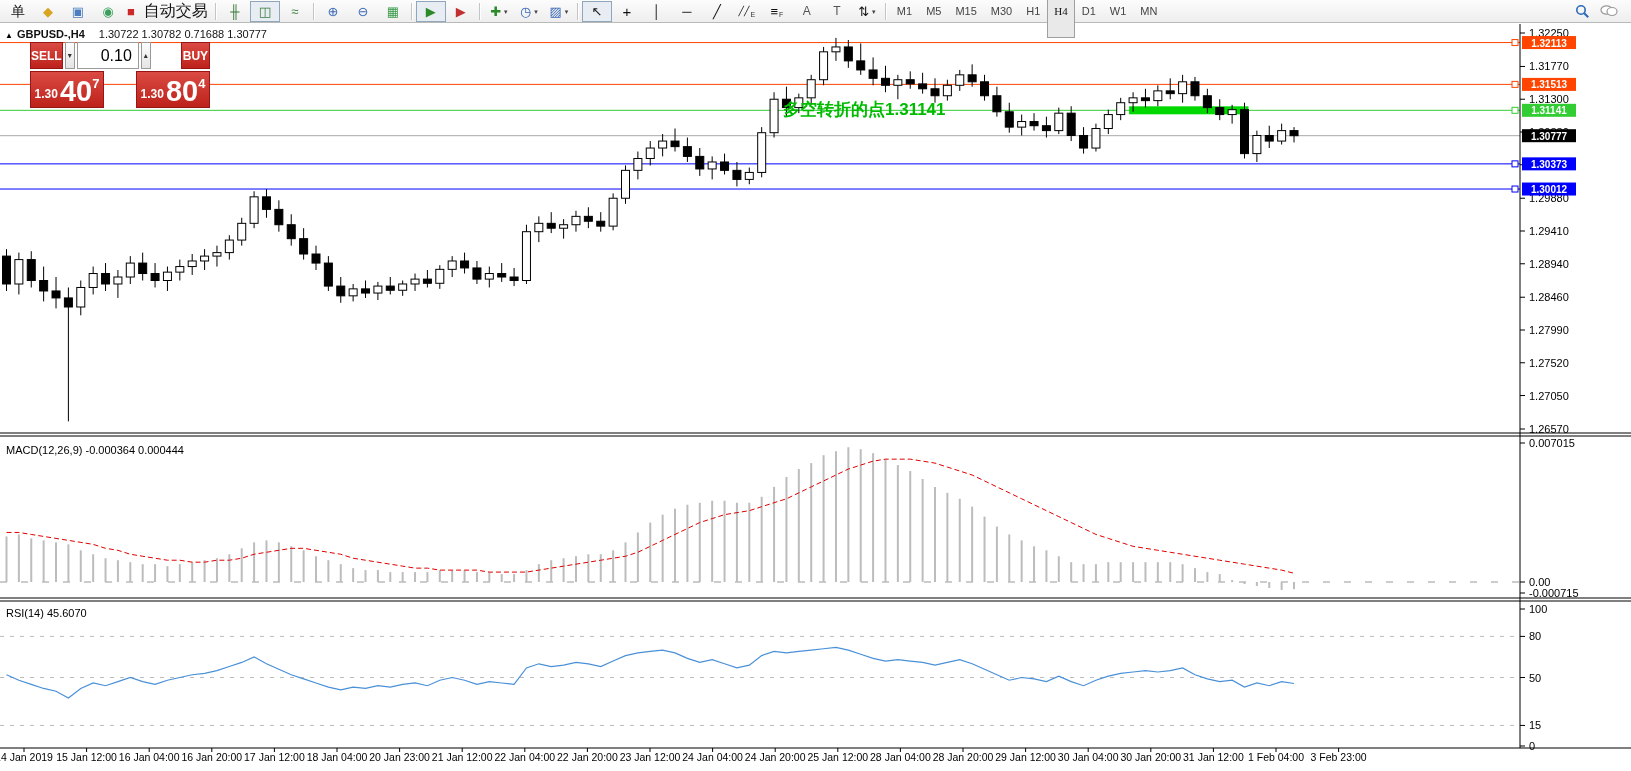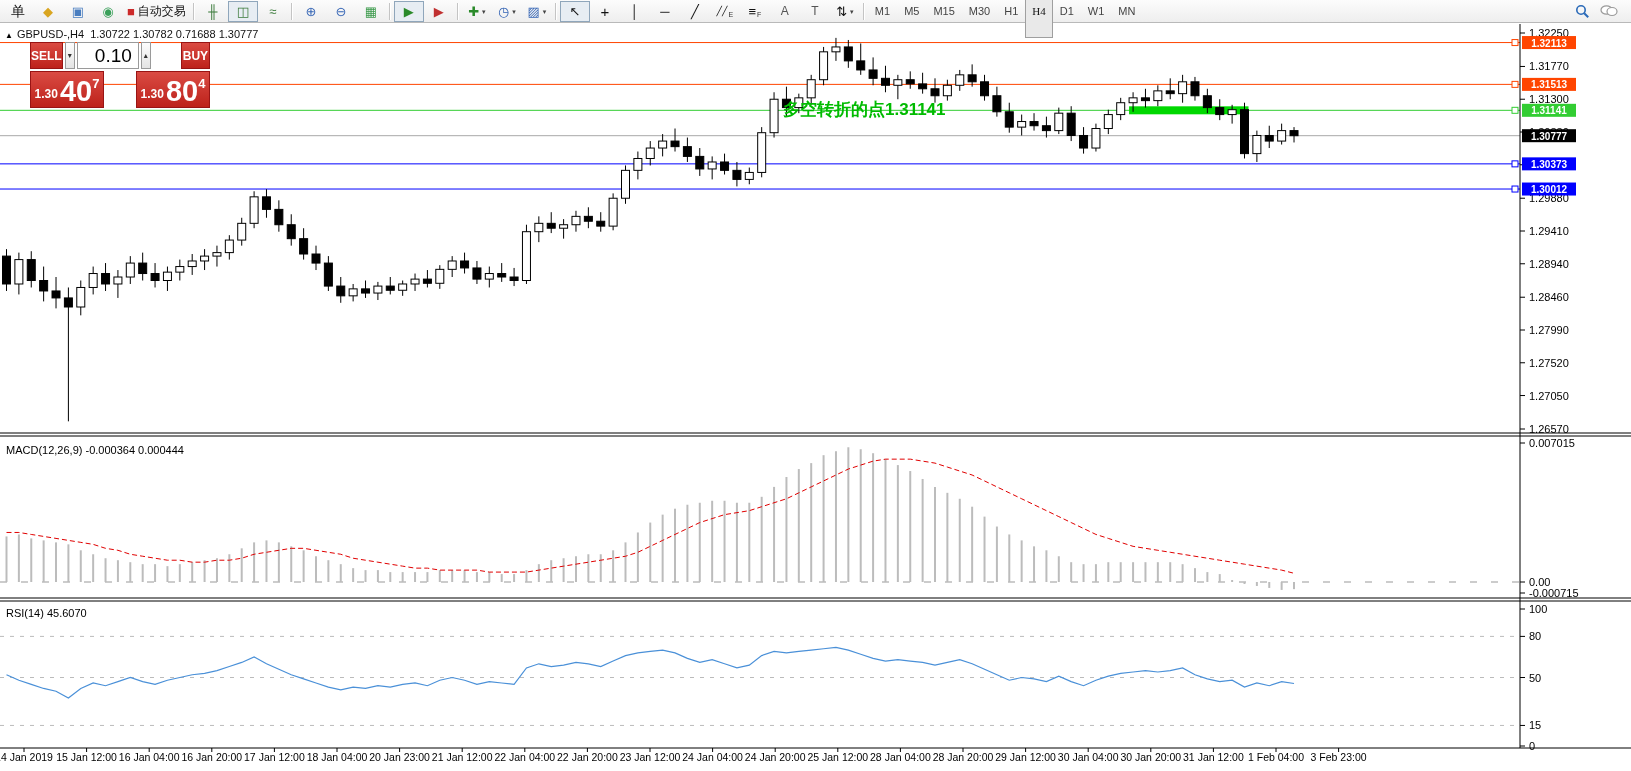--- a/index.html
+++ b/index.html
@@ -7,39 +7,39 @@
           font-family:"Liberation Sans","DejaVu Sans",sans-serif;}
   
   .toolbar{position:absolute;top:0;left:0;width:1631px;height:23px;
            background:linear-gradient(#fcfcfc,#eeeeee);border-bottom:1px solid #b9b9b9;
            display:flex;align-items:center;padding:0 3px;box-sizing:border-box;}
   .tb-btn{height:19px;min-width:22px;display:inline-flex;align-items:center;justify-content:center;
           font-size:13px;line-height:1;border:1px solid transparent;padding:0 3px;color:#333;
           background:transparent;cursor:default;white-space:nowrap;}
   .tb-btn.active{background:#e7edf3;border:1px solid #8fa6bb;}
   .tb-btn .sub{font-size:7px;margin-left:1px;margin-top:6px;color:#333;}
-  .tb-btn .lbl{font-size:12px;margin-left:3px;color:#111;}
+  .tb-btn .lbl{font-size:16px;margin-left:9px;color:#111;}
   .tb-caret{font-size:7px;margin-left:3px;color:#444;}
   .tb-sep{width:0;height:17px;border-left:1px solid #c4c4c4;border-right:1px solid #ffffff;margin:0 3px;}
   .tf-btn{height:19px;display:inline-flex;align-items:center;justify-content:center;
           font-size:11px;color:#444;padding:16px 6px;border:1px solid transparent;}
   .tf-btn.active{background:#e9e9e9;border:1px solid #9f9f9f;color:#111;font-family:Liberation Serif, serif;}
   .tb-right{margin-left:auto;display:flex;align-items:center;gap:10px;padding-right:10px;}
   
   .chart-header{position:absolute;left:5px;top:28px;font-size:11px;color:#111;z-index:5;}
   .chart-header .tri{font-size:8px;margin-right:4px;color:#000;}
-  .chart-header b{font-weight:normal;margin-right:6px;}
+  .chart-header b{font-weight:bold;margin-right:14px;}
   
   .trade-panel{position:absolute;left:2px;top:42px;width:208px;z-index:10;}
   .tp-row1{display:flex;gap:2px;height:27px;}
   .tp-red{background:linear-gradient(#da4b43,#bd221b);border:1px solid #991414;color:#fff;margin-left:28px;}
   .tp-btn{width:52px;font-size:12px;font-weight:bold;display:flex;align-items:center;justify-content:center;box-sizing:border-box;}
   .tp-step{width:17px;background:linear-gradient(#fdfdfd,#e4e4e4);border:1px solid #9a9a9a;
            font-size:8px;color:#333;display:flex;align-items:center;justify-content:center;box-sizing:border-box;}
-  .tp-vol{width:62px;border:1px solid #9a9a9a;font-size:19px;text-align:right;padding:0 6px;
+  .tp-vol{width:62px;border:1px solid #9a9a9a;font-size:16px;text-align:right;padding:0 6px;
           font-family:"Liberation Sans",sans-serif;box-sizing:border-box;}
   .tp-row2{display:flex;gap:4px;margin-top:2px;height:37px;}
   .tp-price{width:101px;display:flex;align-items:flex-end;justify-content:center;
             padding-bottom:3px;box-sizing:border-box;color:#fff;}
   .tp-price .sm{font-size:12px;font-weight:bold;margin-right:2px;margin-bottom:3px;}
   .tp-price .big{font-size:29px;font-weight:bold;line-height:0.9;}
   .tp-price .sup{font-size:13px;font-weight:bold;margin-bottom:13px;}
   
   #chart-svg{position:absolute;top:24px;left:0;z-index:1;}
 </style>

